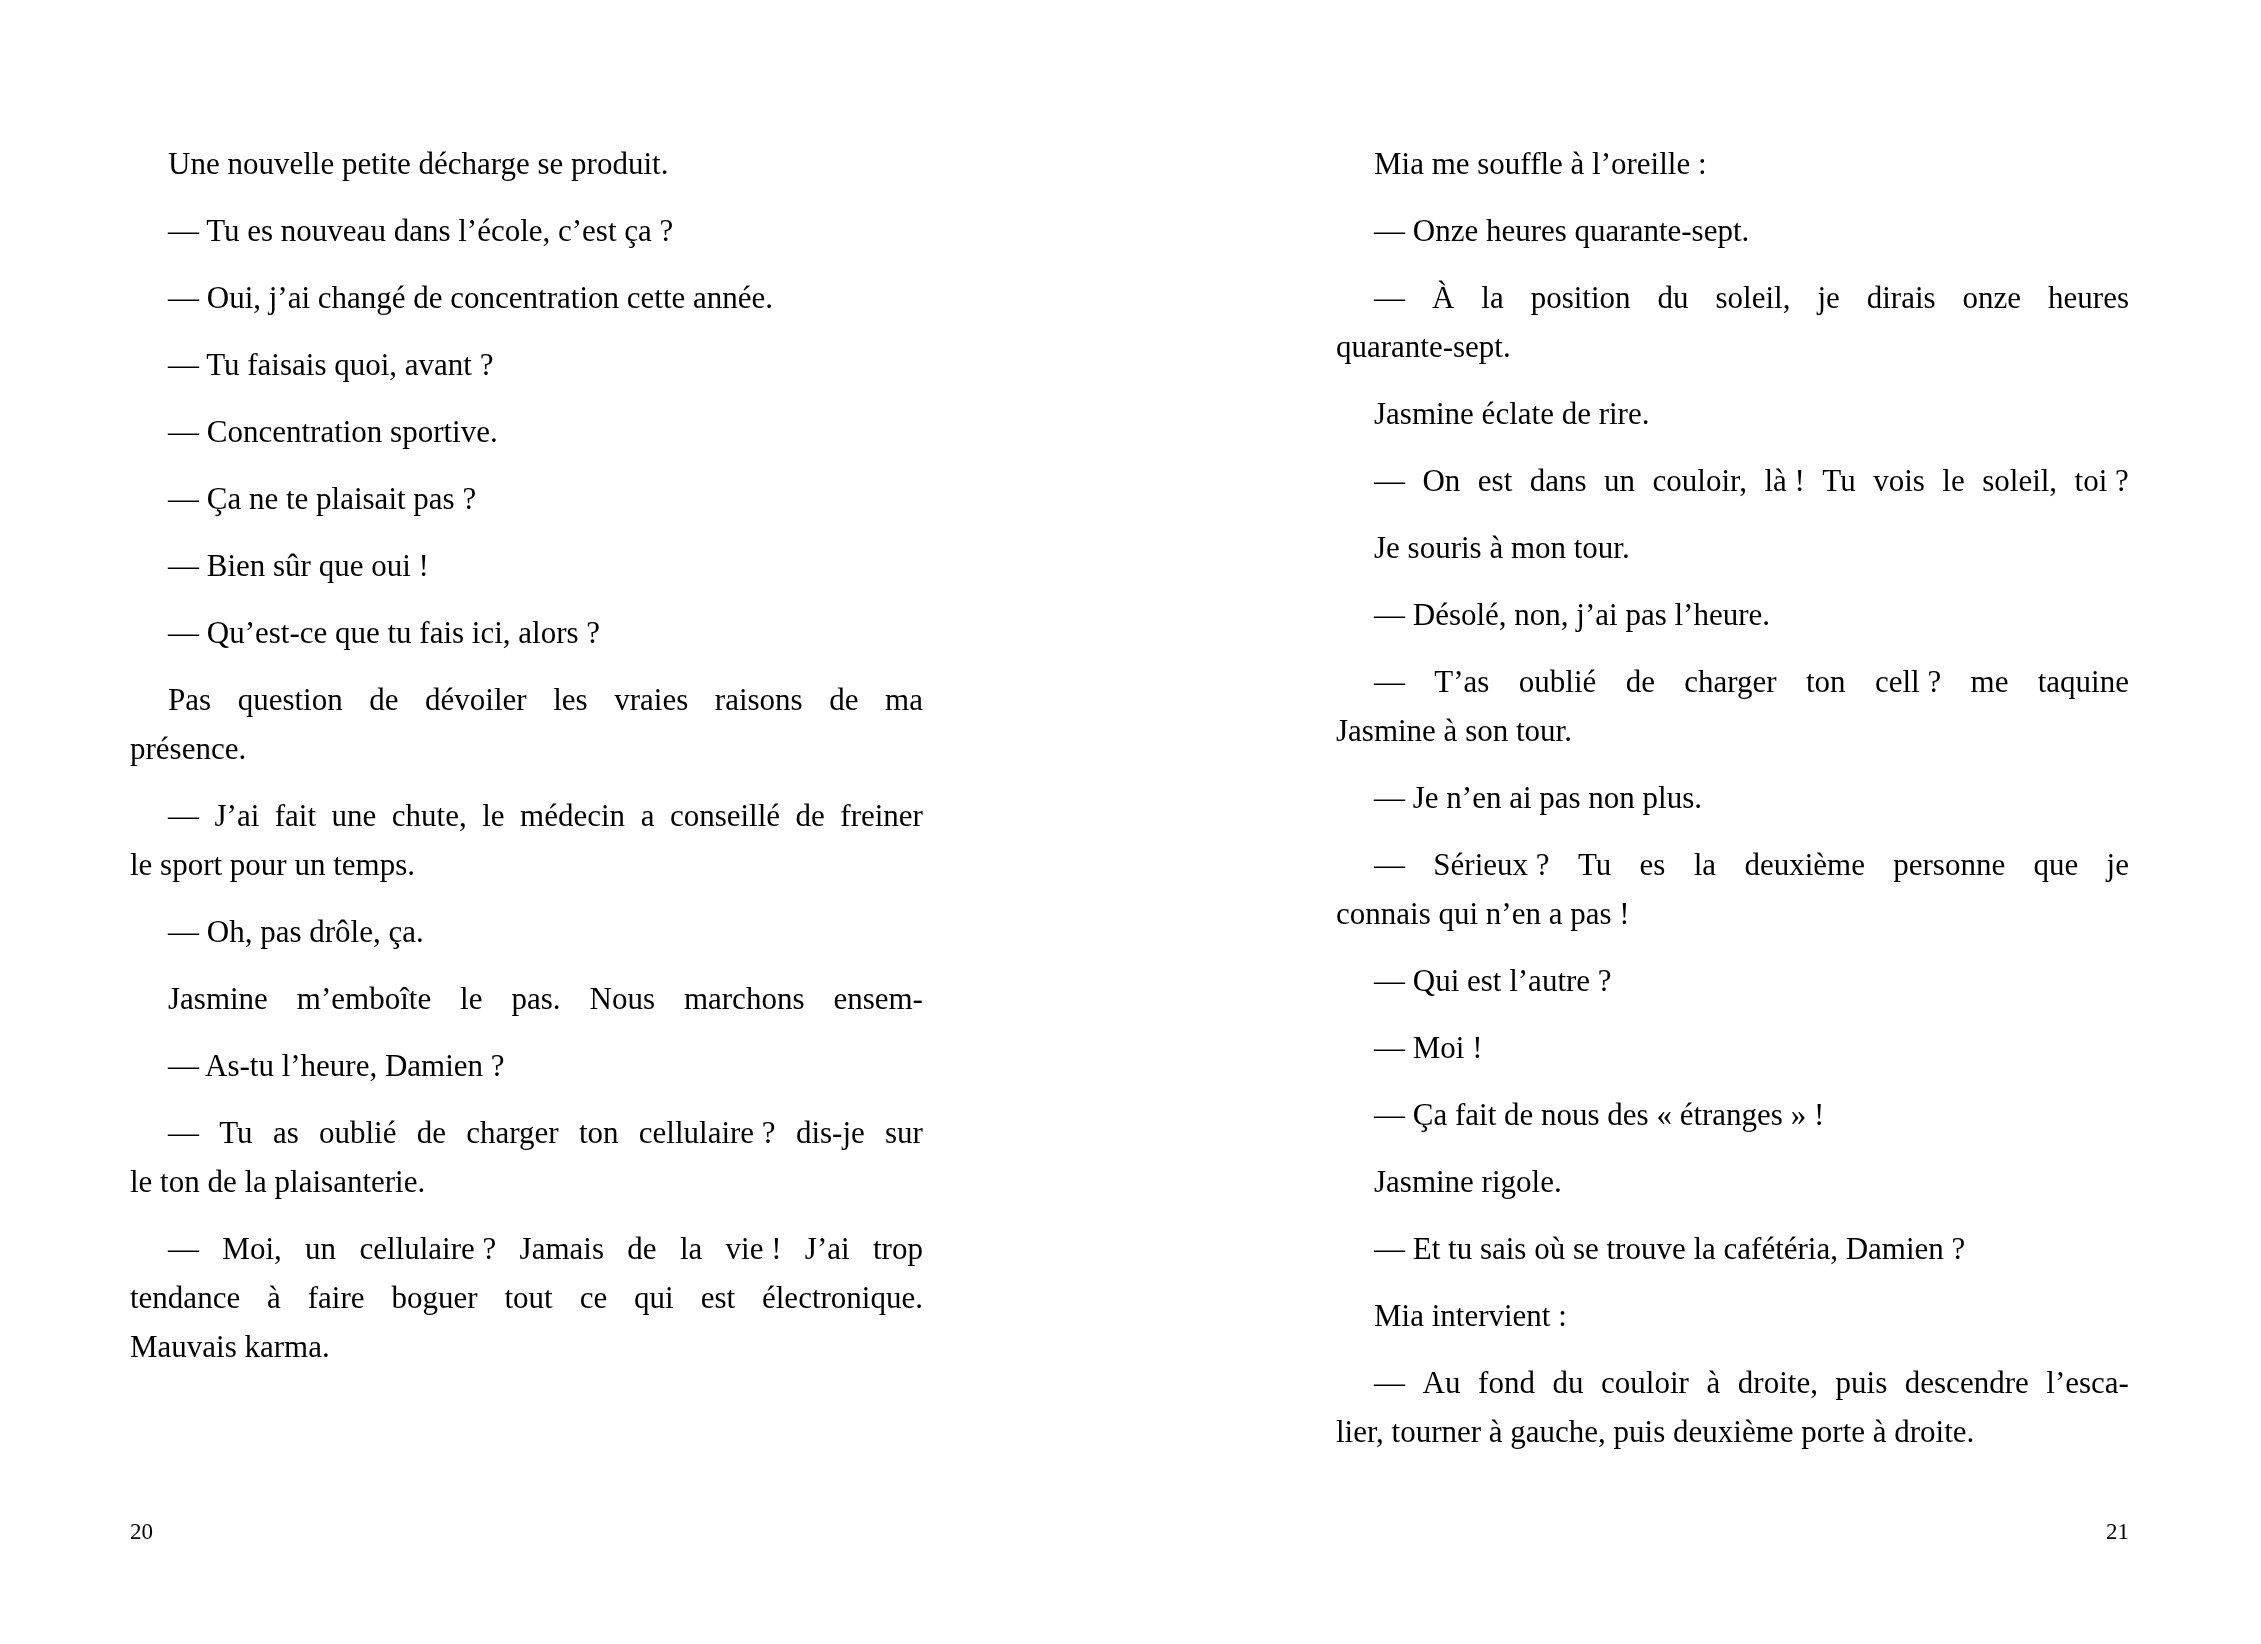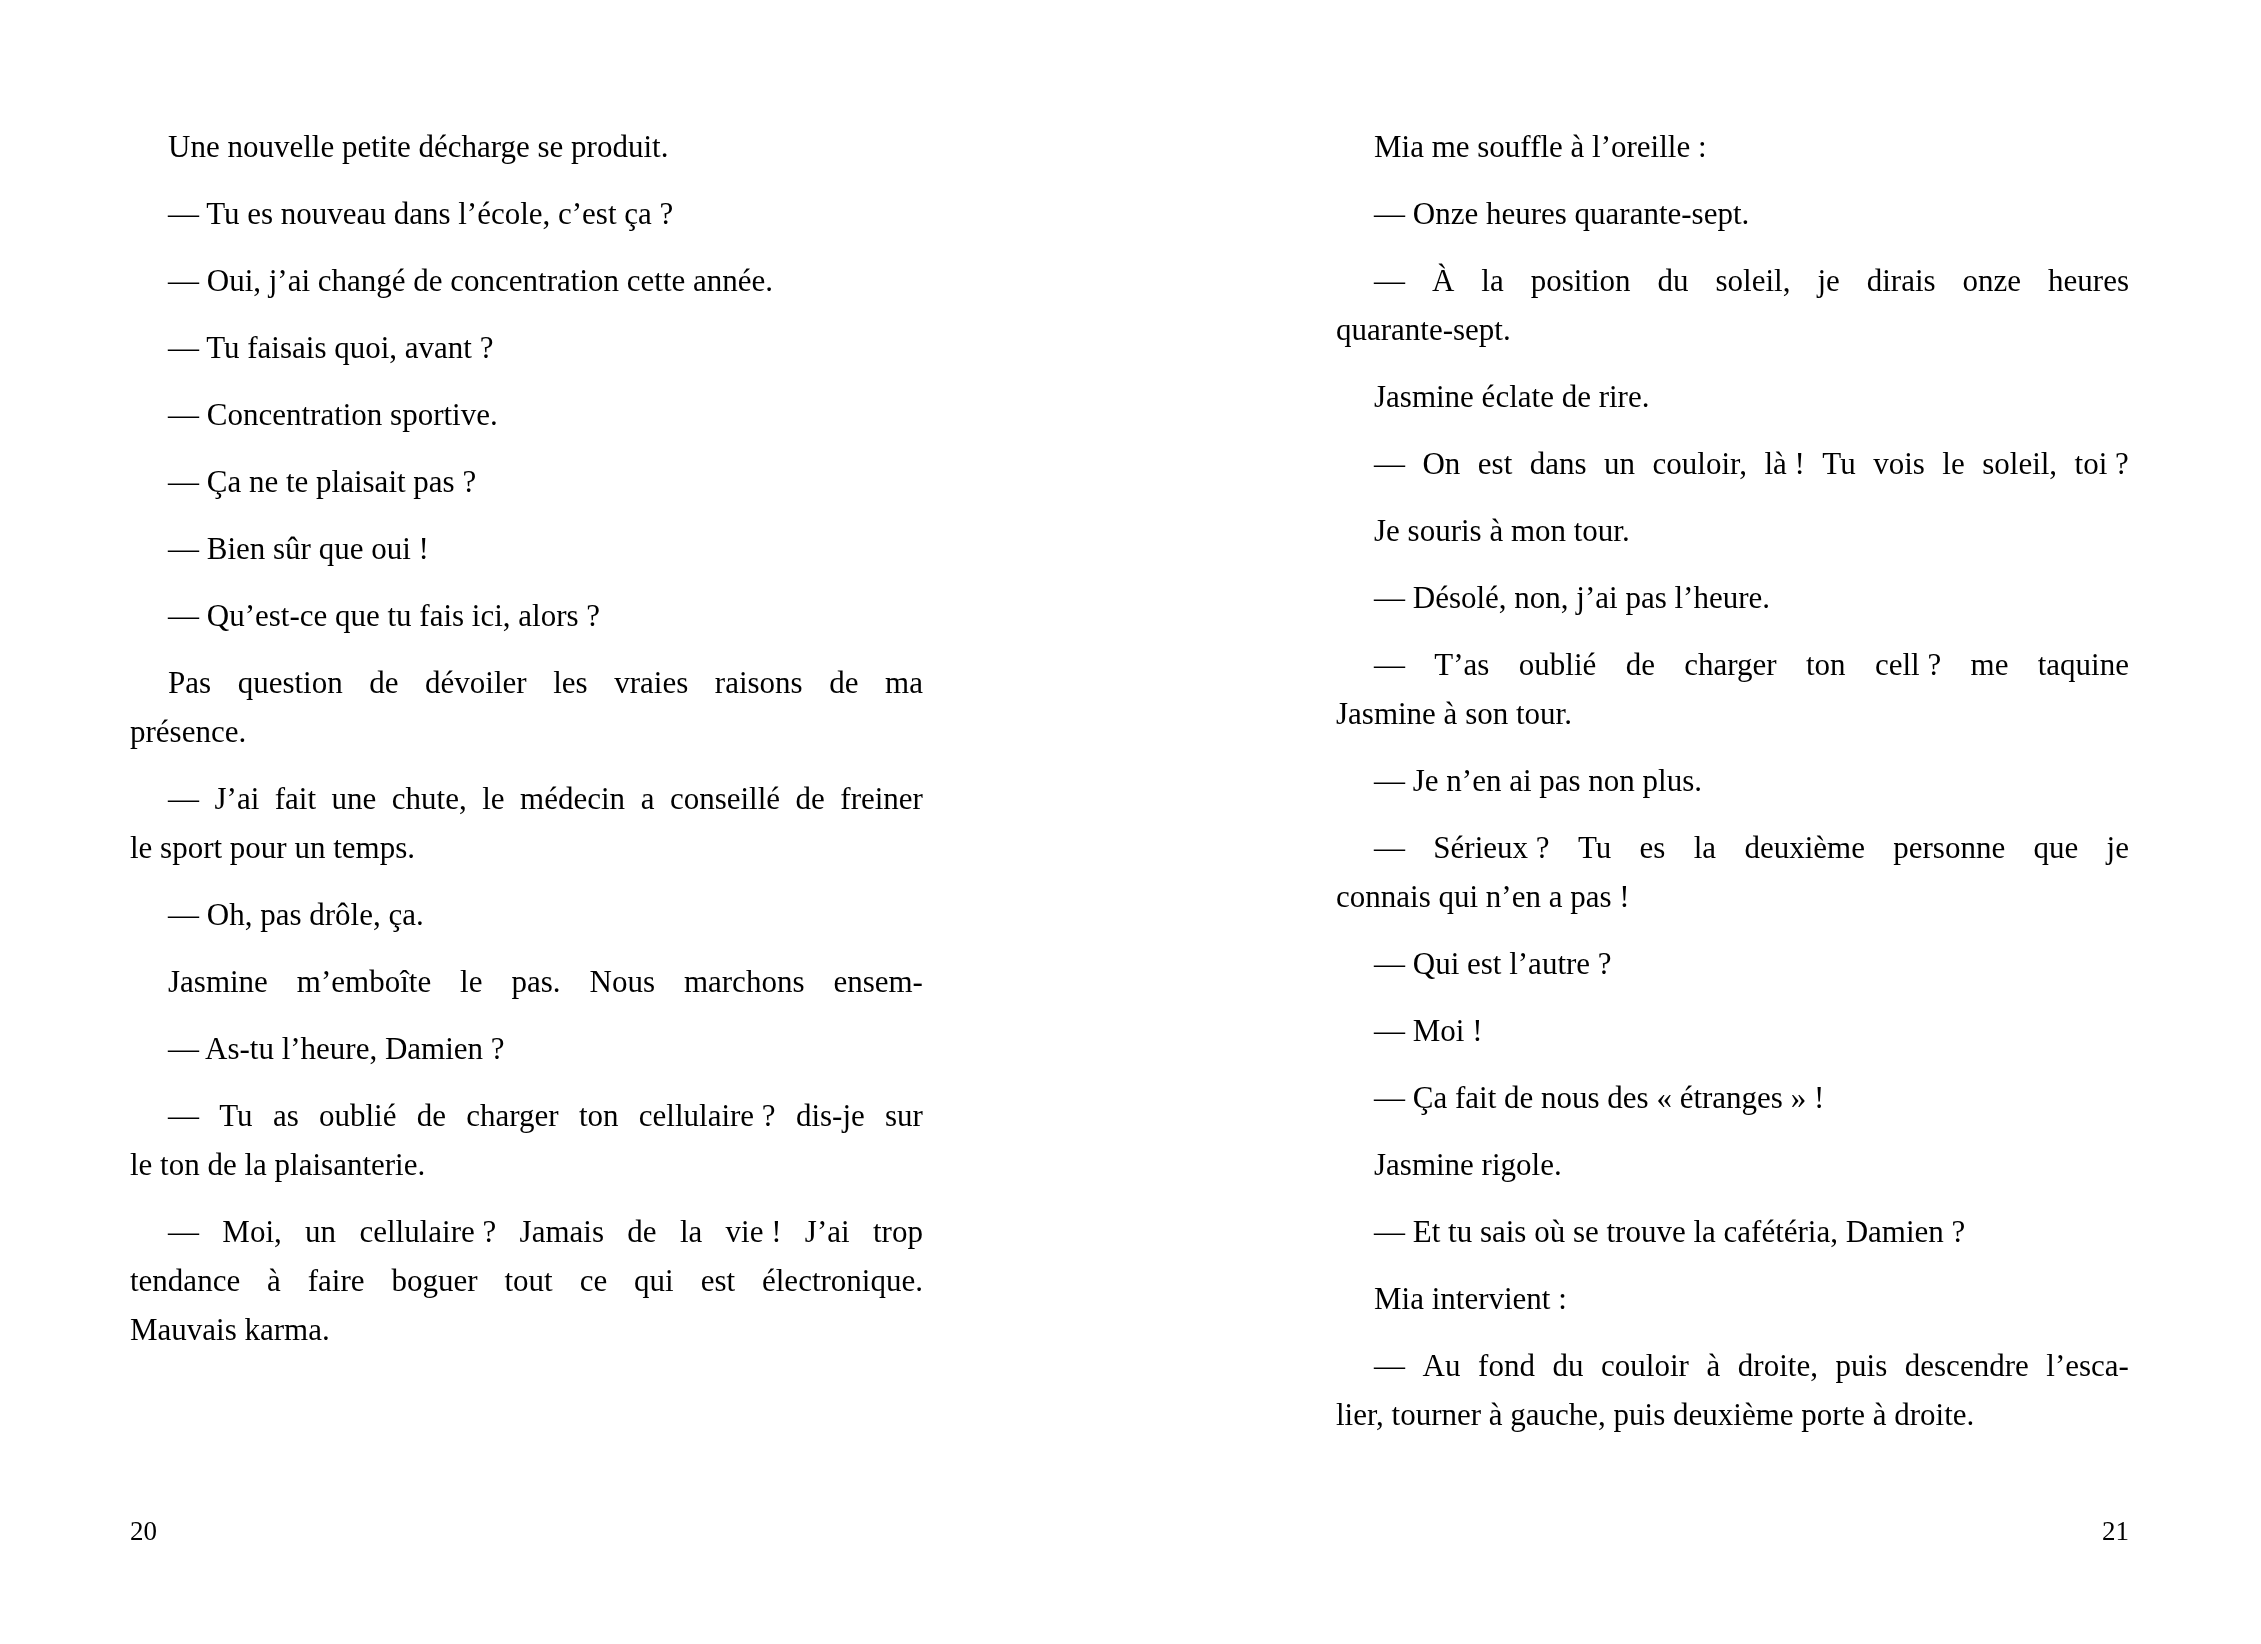--- a/index.html
+++ b/index.html
@@ -21,38 +21,38 @@
   .text-column {
     position: absolute;
     top: 122px;
     width: 793px;
     font-size: 31px;
     line-height: 49px;
     text-rendering: optimizeLegibility;
   }
   .col-left  { left: 130px; }
   .col-right { left: 1336px; }
-  .para { margin: 0 0 18px 0; }
+  .para { margin: 17px 0 18px 0; }
   .para:last-child { margin-bottom: 0; }
   .line {
     white-space: nowrap;
     height: 49px;
   }
   .line.indent { padding-left: 38px; }
   .line.italic { }
   .line.fill {
     display: flex;
     flex-wrap: nowrap;
     justify-content: space-between;
   }
   .line.fill span { display: inline-block; }
   .page-number {
     position: absolute;
     top: 1518px;
-    font-size: 27px;
+    font-size: 23px;
     line-height: 27px;
   }
   .page-number.pn-left  { left: 130px; }
   .page-number.pn-right { right: 132px; }
 </style>
 </head>
 <body>
 
 <div class="spread">
 

